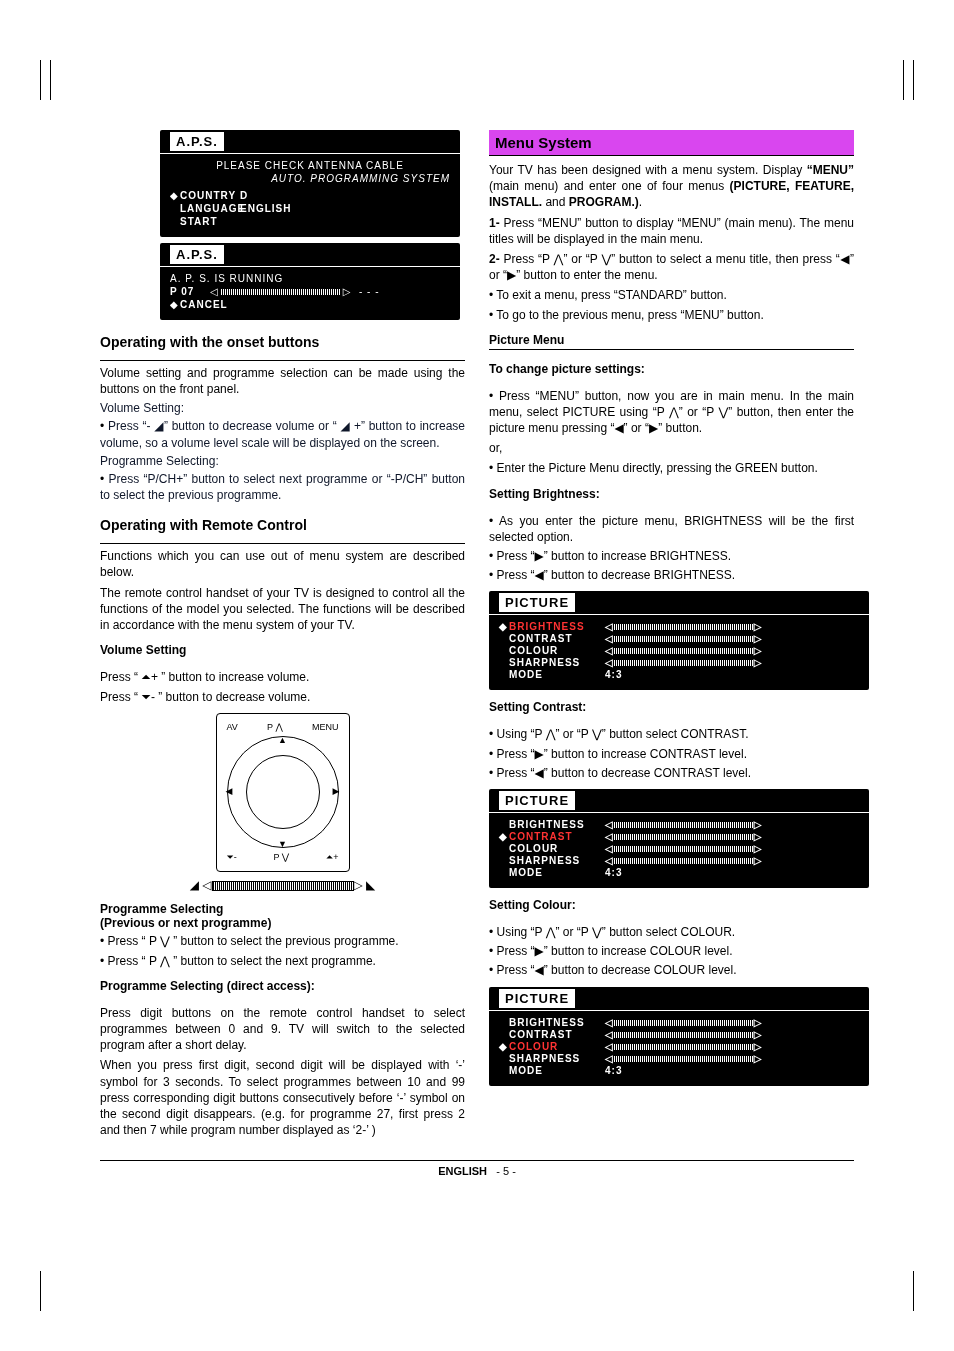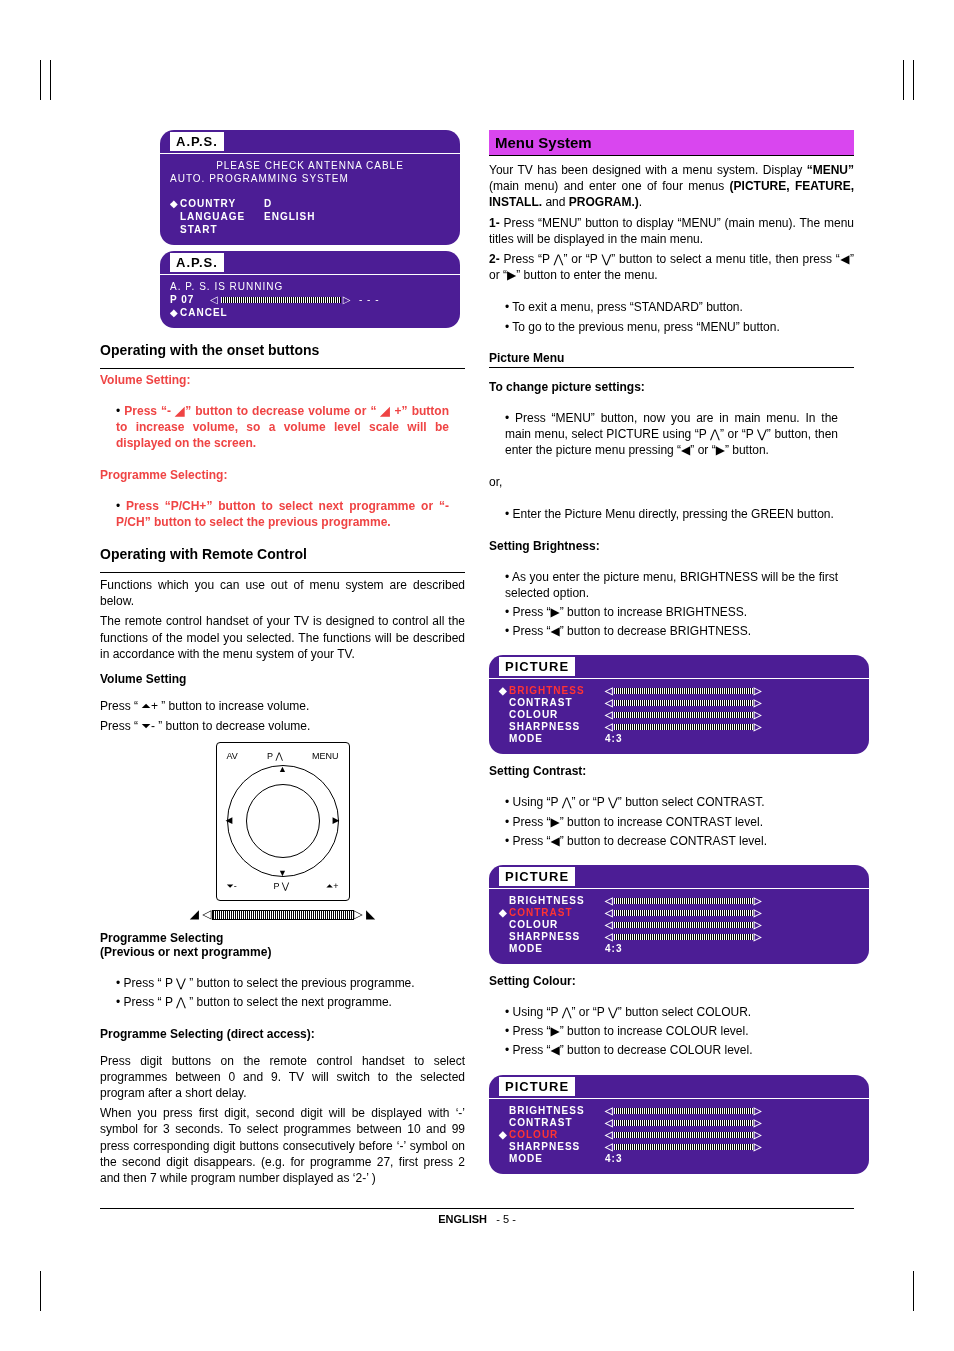--- a/index.html
+++ b/index.html
@@ -34,23 +34,23 @@
     gap: 24px;
   }
   .col {
     flex: 1;
     min-width: 0;
   }
   .col-left, .col-right { width: 50%; }
 
   
   .osd {
-    background: #4c1d95;
+    background: #000000;
     color: #fff;
-    border-radius: 14px;
+    border-radius: 2px;
     padding: 6px 10px 10px 10px;
     margin-bottom: 6px;
     font-size: 11px;
     width: 280px;
     margin-left: 60px;
   }
   .osd-title-wrap {
     border-bottom: 1px solid #fff;
     margin: -6px -10px 6px -10px;
     padding: 2px 10px 2px 10px;
@@ -71,21 +71,21 @@
     font-size: 10px;
     margin-top: 2px;
   }
   .osd-row {
     display: flex;
     align-items: center;
     font-size: 10px;
     letter-spacing: 1px;
     margin-top: 2px;
   }
-  .osd-row .label { width: 84px; font-weight: bold; }
+  .osd-row .label { width: 60px; font-weight: bold; }
   .osd-row .val { flex: 1; font-weight: bold; }
   .osd-arrow { display:inline-block; width:10px; }
 
   .osd-right .osd { margin-left: 0; width: 360px; margin-top: 8px; }
   .osd .slider {
     display: inline-flex;
     align-items: center;
     gap: 2px;
   }
   .osd .slider .bar {
@@ -118,23 +118,23 @@
     background: #d946ef;
     padding: 4px 6px;
     margin: 0 0 6px 0;
     font-size: 15px;
   }
   h3.subhead {
     font-size: 12px;
     font-weight: bold;
     margin: 10px 0 12px 0;
   }
-  .blue { color: #ef4444; font-weight: bold; }
+  .blue { color: #0f172a; font-weight: normal; }
   .txt { text-align: justify; margin: 4px 0; line-height: 1.35; }
-  ul.bul { list-style: none; padding: 0; margin: 16px; }
+  ul.bul { list-style: none; padding: 0; margin: 0; }
   ul.bul li { text-align: justify; margin: 3px 0; line-height: 1.35; }
   ul.bul li::before { content: "• "; }
 
   .remote-diagram {
     text-align: center;
     margin: 8px 0;
   }
   .remote-box {
     display:inline-block;
     border:1px solid #000;
@@ -180,21 +180,21 @@
 
   <div class="columns">
 
     <div class="col col-left">
 
       <div class="osd">
         <div class="osd-title-wrap">
           <span class="osd-title-inner">A.P.S.</span>
         </div>
         <span class="osd-line" style="text-align:center;">PLEASE  CHECK  ANTENNA  CABLE</span>
-        <span class="osd-line" style="text-align:left;margin-bottom:14px;">AUTO.  PROGRAMMING  SYSTEM</span>
+        <span class="osd-line" style="text-align:right;margin-bottom:6px;font-style:italic;">AUTO.  PROGRAMMING  SYSTEM</span>
         <div class="osd-row">
             <span class="osd-arrow">◆</span>
             <span class="label">COUNTRY</span>
             <span class="val">D</span>
           </div>
         <div class="osd-row">
             <span class="osd-arrow"></span>
             <span class="label">LANGUAGE</span>
             <span class="val">ENGLISH</span>
           </div>
@@ -213,20 +213,21 @@
           <span class="label" style="width:40px;">P 07</span>
           <span class="slider">◁<span class="bar" style="width:120px;"></span>▷ &nbsp;- - -</span>
         </div>
         <div class="osd-row">
             <span class="osd-arrow">◆</span>
             <span class="label">CANCEL</span>
           </div>
       </div>
 
       <h2 class="section">Operating with the onset buttons</h2>
+      <p class="txt">Volume setting and programme selection can be made using the buttons on the front panel.</p>
 
       <div class="blue">Volume Setting:</div>
       <ul class="bul">
           <li><span class="blue">Press “- ◢” button to decrease volume or “ ◢ +” button to increase volume, so a volume level scale will be displayed on the screen.</span></li>
         </ul>
 
       <div class="blue">Programme Selecting:</div>
       <ul class="bul">
           <li><span class="blue">Press “P/CH+” button to select next programme or “-P/CH” button to select the previous programme.</span></li>
         </ul>

